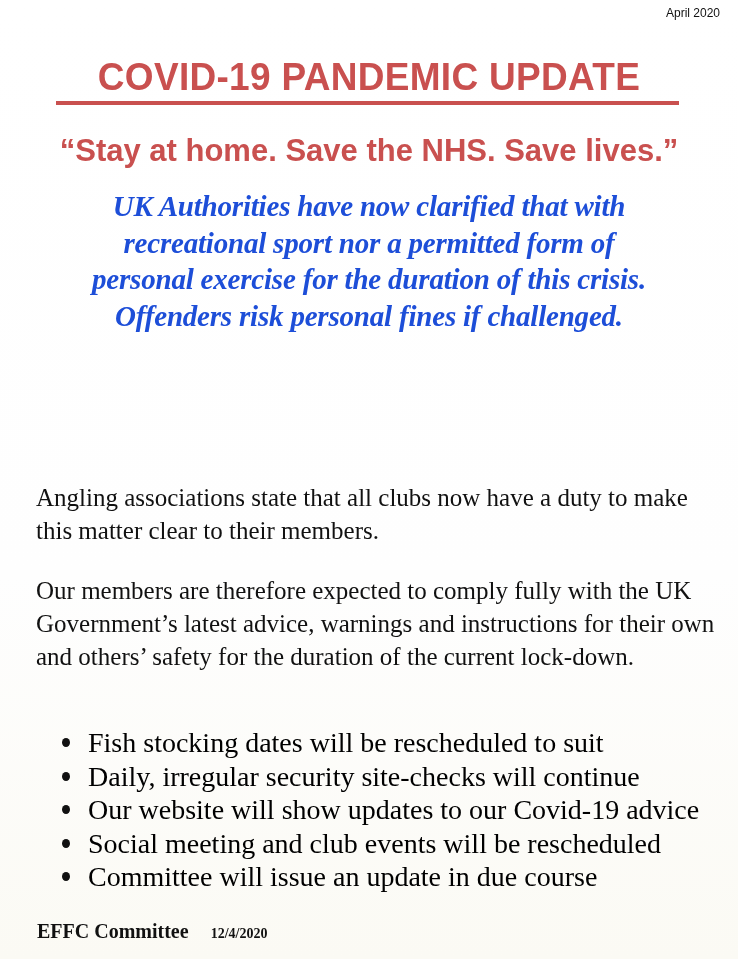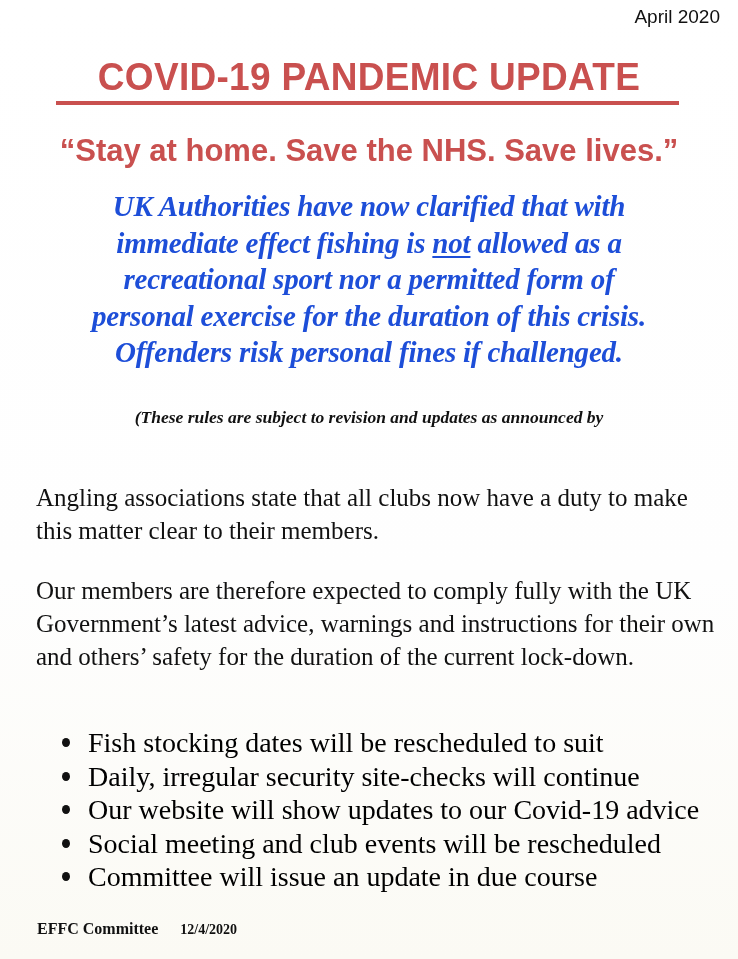--- a/index.html
+++ b/index.html
@@ -4,21 +4,21 @@
 <style>
   html, body { margin:0; padding:0; }
   body {
     width:738px; height:959px; overflow:hidden;
     background: linear-gradient(180deg,#ffffff 0%,#fefefe 60%,#fbfaf4 100%);
     position:relative;
     color:#111;
   }
   .date-top {
     position:absolute; right:18px; top:6px;
-    font-family:"Liberation Sans", sans-serif; font-size:19px; color:#111;
+    font-family:"Liberation Sans", sans-serif; font-size:12px; color:#111;
   }
   .title {
     position:absolute; left:0; right:0; top:56px; text-align:center;
     font-family:"Liberation Sans", sans-serif; font-weight:bold;
     font-size:37px; color:#c9504f; letter-spacing:0.3px;
     transform: scaleY(1.05);
   }
   .title-rule {
     position:absolute; left:56px; width:623px; top:101px; height:4px;
     background:#c9504f;
@@ -48,44 +48,42 @@
   .bullets {
     position:absolute; left:62px; top:726px; margin:0; padding:0; list-style:none;
     font-family:"Liberation Serif", serif; font-size:28px; line-height:33.5px; color:#000000;
   }
   .bullets li { display:flex; align-items:center; white-space:nowrap; }
   .bullet-dot { width:8px; height:9px; background:#111; border-radius:50%; margin-right:18px; flex:none; }
   .sig {
     position:absolute; left:37px; top:920px;
     font-family:"Liberation Serif", serif; font-weight:bold; color:#111;
   }
-  .sig .name { font-size:16px;text-align:center; }
+  .sig .name { font-size:20px;text-align:center; }
   .sig .d { font-size:14px; margin-left:22px; }
 </style>
 </head>
 <body>
 
 <div>
   <div class="date-top">April 2020</div>
 
   <div class="title">COVID-19 PANDEMIC UPDATE</div>
   <div class="title-rule"></div>
 
   <div class="slogan">“Stay at home. Save the NHS. Save lives.”</div>
 
   <div class="notice">
     <div>UK Authorities have now clarified that with</div>
-    <div><span>immediate effect fishing is </span><span class="ul">not</span><span> allowed as a</span></div>
     <div>recreational sport nor a permitted form of</div>
     <div>personal exercise for the duration of this crisis.</div>
     <div>Offenders risk personal fines if challenged.</div>
   </div>
 
   <div class="disclaimer">
-    <div>(These rules are subject to revision and updates as announced by</div>
   </div>
 
   <div class="para p1">Angling associations state that all clubs now have a duty to make this matter clear to their members.</div>
   <div class="para p2">Our members are therefore expected to comply fully with the UK Government’s latest advice, warnings and instructions for their own and others’ safety for the duration of the current lock-down.</div>
 
   <ul class="bullets">
     <li>
         <span class="bullet-dot"></span>
         <span>Fish stocking dates will be rescheduled to suit</span>
       </li>

